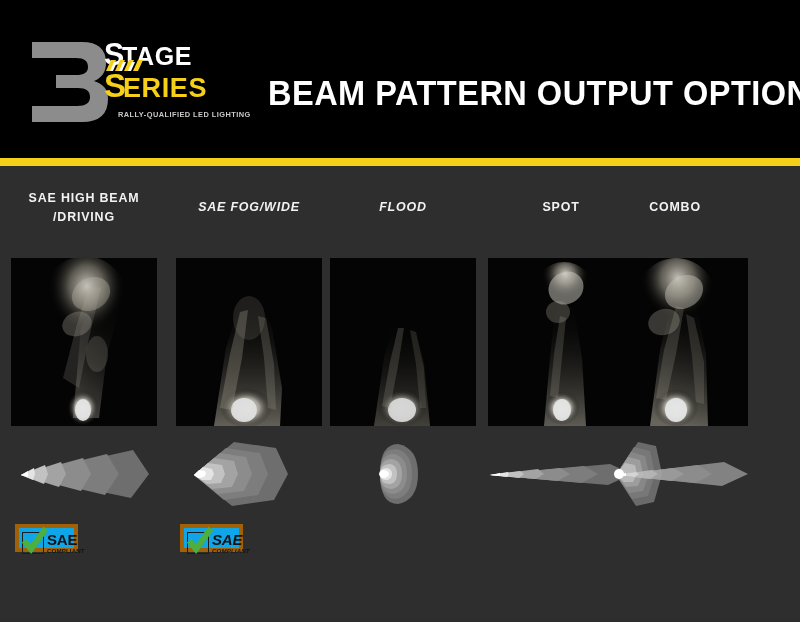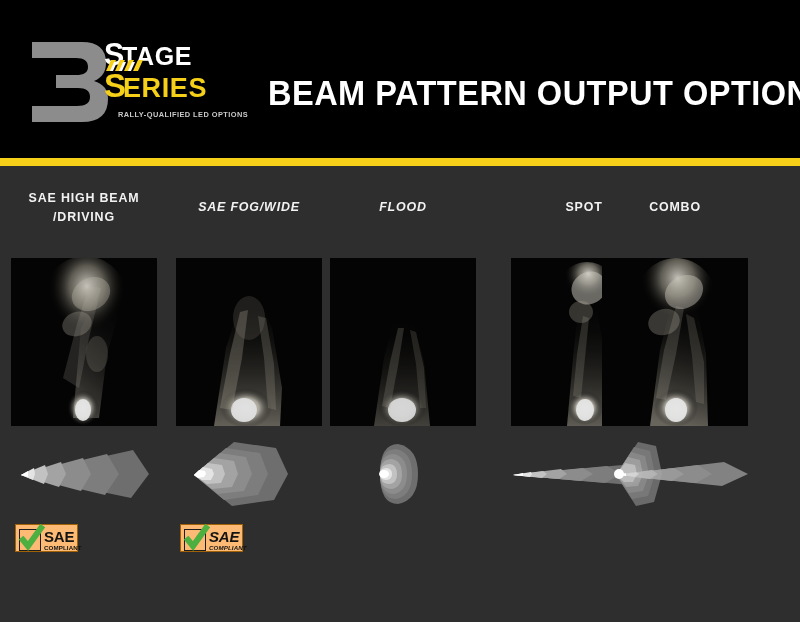--- a/index.html
+++ b/index.html
@@ -131,22 +131,22 @@
     height: 72px;
   }
   .pattern svg { display: block; }
 
   .sae-badge {
     position: absolute;
     left: 4px;
     top: 358px;
     width: 63px;
     height: 28px;
-    background: #fdba74;
-    border: 1px solid #a16207;
+    background: #0ea5e9;
+    border: 4px solid #a16207;
     box-sizing: border-box;
   }
   .sae-badge .chk {
     position: absolute;
     left: 3px; top: 4px;
     width: 22px; height: 22px;
     border: 1.6px solid #1d1d1d;
     box-sizing: border-box;
   }
   .sae-badge .chk svg { position: absolute; left: -3px; top: -6px; }
@@ -203,21 +203,21 @@
             <polygon points="13,11 17,2 20,2 16,11"></polygon>
             <polygon points="22,11 26,2 29,2 25,11"></polygon>
           </g>
         </svg>
 
         <svg id="logo-series" viewBox="0 0 140 36">
           <text x="0" y="29" font-family="Liberation Sans Narrow, Liberation Sans, sans-serif" font-size="33" font-weight="bold" fill="#f5cf18" letter-spacing="-0.5">S</text>
           <text x="19" y="29" font-family="Liberation Sans Narrow, Liberation Sans, sans-serif" font-size="27" font-weight="bold" fill="#f5cf18" letter-spacing="0.6">ERIES</text>
         </svg>
 
-        <div id="logo-tagline">RALLY-QUALIFIED LED OPTIONS</div>
+        <div id="logo-tagline">RALLY-QUALIFIED LED LIGHTING</div>
       </div>
     </div>
 
     <div id="title">BEAM PATTERN OUTPUT OPTIONS</div>
   </div>
 
   <div id="yellow-rule"></div>
 
   <div class="col" style="left:11px;">
     <div class="col-head two-line">
@@ -371,21 +371,21 @@
           <path d="M58 36 Q58 16 72 16 Q85 19 85 36 Q85 53 72 56 Q58 56 58 36 Z" fill="#8c8c8c"></path>
           <path d="M58 36 Q58 21 70 21 Q80 23 80 36 Q80 49 70 51 Q58 51 58 36 Z" fill="#a3a3a3"></path>
           <path d="M58 36 Q58 26 68 26 Q75 27 75 36 Q75 45 68 46 Q58 46 58 36 Z" fill="#c2c2c2"></path>
           <path d="M58 36 Q58 30 65 30 Q70 31 70 36 Q70 41 65 42 Q58 42 58 36 Z" fill="#e4e4e4"></path>
           <ellipse cx="62" cy="36" rx="5" ry="4" fill="#ffffff"></ellipse>
         </g>
       </svg>
     </div>
   </div>
 
-  <div class="col" style="left:511px;">
+  <div class="col" style="left:488px;">
     <div class="col-head" style="top:31px;">
       <span>SPOT</span>
     </div>
 
     <div class="photo">
       <svg width="146" height="168" viewBox="0 0 146 168">
         <defs>
           <radialGradient id="p4a" cx="0.52" cy="0.2" r="0.4">
             <stop offset="0" stop-color="#f0eee6" stop-opacity="0.95"></stop>
             <stop offset="0.4" stop-color="#c0bbab" stop-opacity="0.6"></stop>

